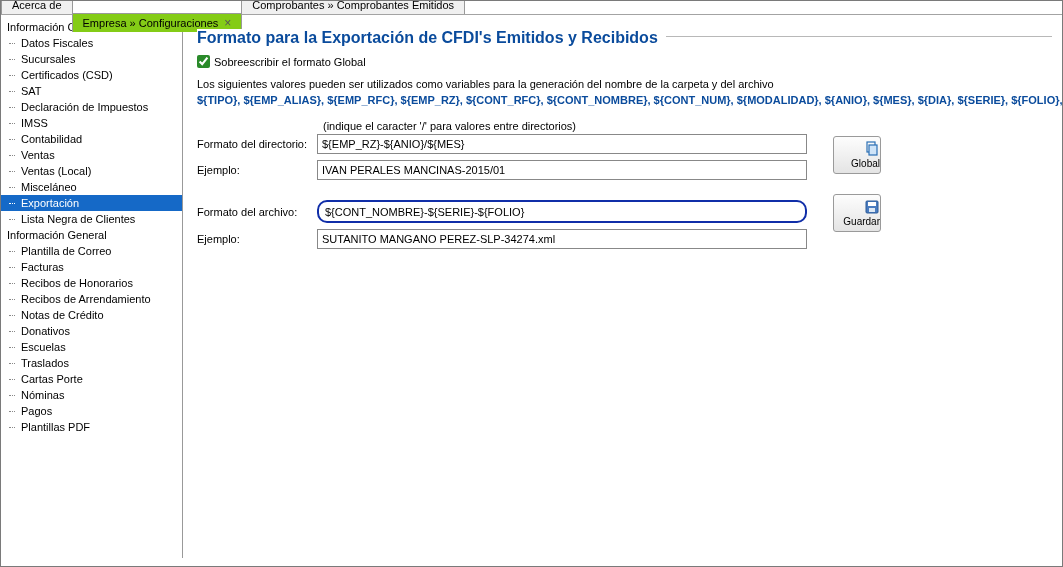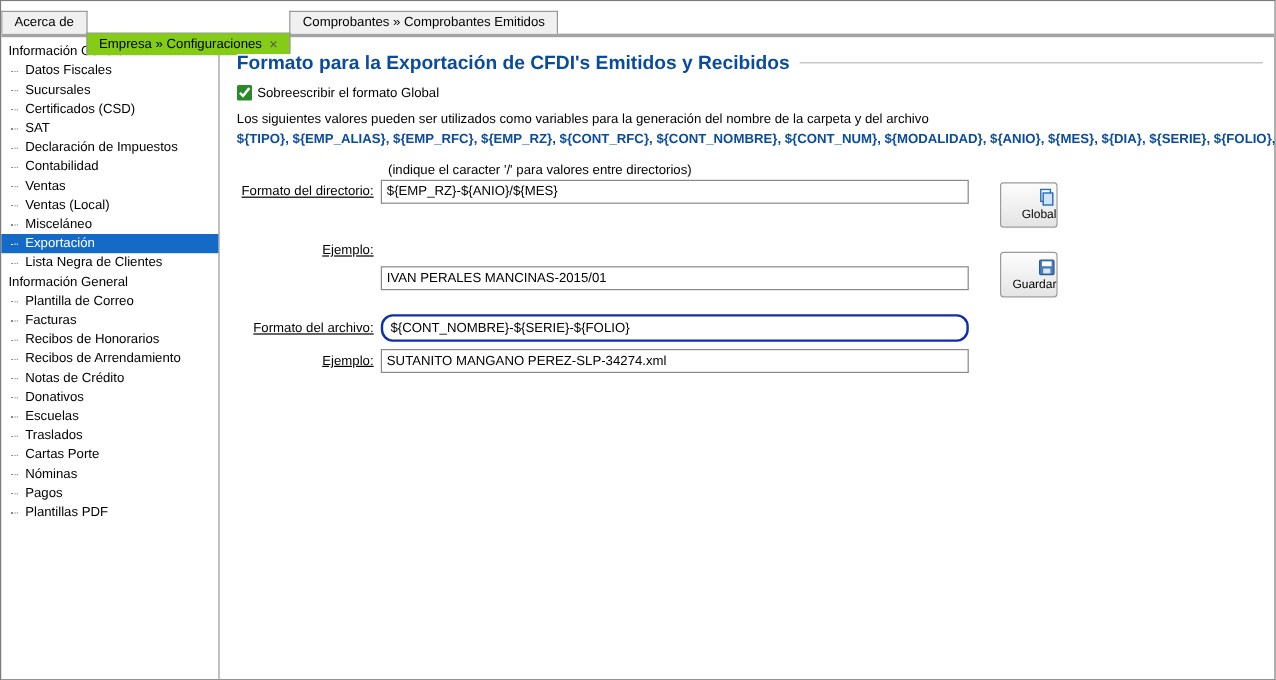--- a/index.html
+++ b/index.html
@@ -11,22 +11,22 @@
       width: 1063px;
       height: 567px;
       overflow: hidden;
       border: 1px solid #7a7a7a;
     }
 
     
     .tabs {
       display: flex;
       background: #fff;
-      border-bottom: 3px solid #a3a3a3;
-      height: 30px;
+      border-bottom: 1px solid #a3a3a3;
+      height: 14px;
       align-items: flex-end;
     }
     .tab {
       padding: 3px 10px;
       border: 1px solid #999;
       border-bottom: none;
       background: #f0f0f0;
       margin-right: -1px;
       display: flex;
       align-items: center;
@@ -120,23 +120,21 @@
       white-space: nowrap;
     }
 
     .form-row {
       display: flex;
       align-items: center;
       margin-bottom: 6px;
     }
     .form-label {
       width: 120px;
-      text-align: right;
       padding-right: 6px;
-      text-decoration: underline;
     }
     .form-input {
       font-family: inherit;
       font-size: 11px;
       border: 1px solid #888;
       padding: 2px 4px;
       height: 20px;
       background: #fff;
     }
     .form-input[readonly] {
@@ -196,20 +194,21 @@
 
 <div class="content">
 
   <div class="sidebar">
     <div class="tree-group">Información General</div>
     <div class="tree-item">Datos Fiscales</div>
     <div class="tree-item">Sucursales</div>
     <div class="tree-item">Certificados (CSD)</div>
     <div class="tree-item">SAT</div>
     <div class="tree-item">Declaración de Impuestos</div>
+    <div class="tree-item">IMSS</div>
     <div class="tree-item">Contabilidad</div>
     <div class="tree-item">Ventas</div>
     <div class="tree-item">Ventas (Local)</div>
     <div class="tree-item">Misceláneo</div>
     <div class="tree-item selected">Exportación</div>
     <div class="tree-item">Lista Negra de Clientes</div>
 
     <div class="tree-group">Información General</div>
     <div class="tree-item">Plantilla de Correo</div>
     <div class="tree-item">Facturas</div>
@@ -244,21 +243,21 @@
       <div class="form-grid">
         <div style="flex:0 0 auto;">
           <div class="hint-text">(indique el caracter '/' para valores entre directorios)</div>
 
           <div class="form-row">
             <div class="form-label">Formato del directorio:</div>
             <input class="form-input" style="width: 490px;" value="${EMP_RZ}-${ANIO}/${MES}">
           </div>
           <div class="form-row">
             <div class="form-label">Ejemplo:</div>
-            <input class="form-input" style="width: 490px; margin-top: 46px;" readonly="" value="IVAN PERALES MANCINAS-2015/01">
+            <input class="form-input" style="width: 490px;" readonly="" value="IVAN PERALES MANCINAS-2015/01">
           </div>
 
           <div style="height:14px;"></div>
 
           <div class="form-row">
             <div class="form-label">Formato del archivo:</div>
             <input class="form-input highlight-input" style="width: 490px;" value="${CONT_NOMBRE}-${SERIE}-${FOLIO}">
           </div>
           <div class="form-row">
             <div class="form-label">Ejemplo:</div>

